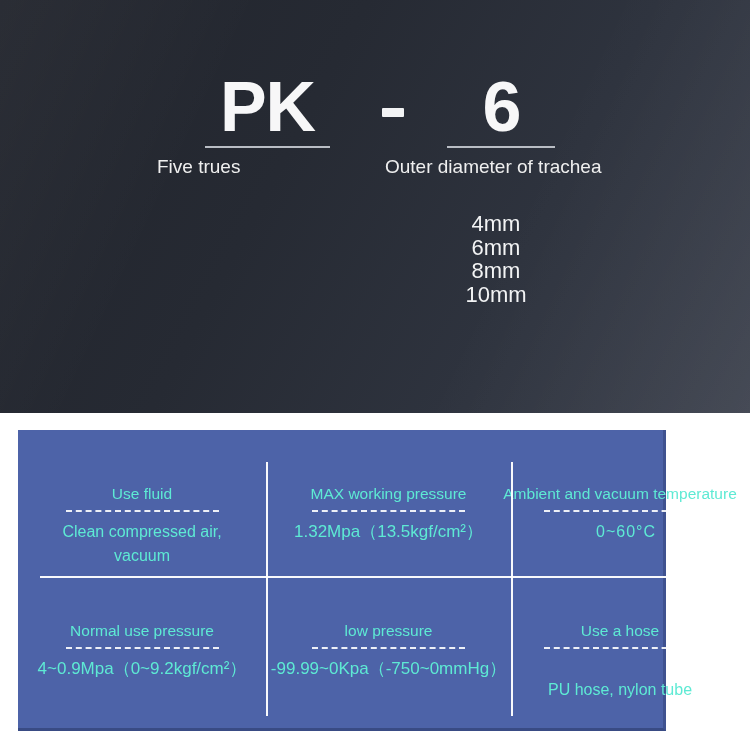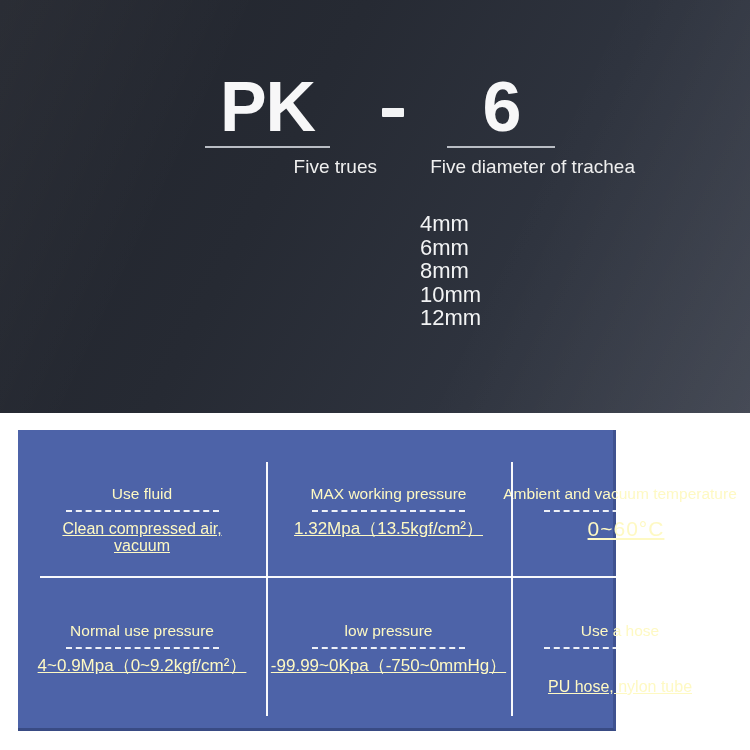--- a/index.html
+++ b/index.html
@@ -49,45 +49,45 @@
     background: #b9bdc4;
   }
   .underline-prefix { left: 205px; width: 125px; }
   .underline-size   { left: 447px; width: 108px; }
   .code-caption {
     position: absolute;
     top: 156px;
     font-size: 19px;
     line-height: 22px;
     color: #efefef;
-    text-align: right;
+    text-align: left;
   }
   .caption-prefix { left: 157px; width: 220px; }
   .caption-size   { left: 385px; width: 250px; }
 
   .size-options {
     position: absolute;
     left: 420px; top: 212px;
     width: 152px;
-    text-align: left;
+    text-align: center;
     font-size: 22px;
     line-height: 23.5px;
     color: #f2f3f4;
   }
   .size-options div { white-space: nowrap; }
 
   
   .spec-panel {
     position: absolute;
     left: 18px; top: 430px;
-    width: 598px; height: 301px;
+    width: 648px; height: 301px;
     background: #4d63a8;
     border-right: 3px solid #3f5290;
     border-bottom: 3px solid #394b84;
-    color: #fef9c3;
+    color: #5eead4;
     padding-left: 24px;
   }
   .spec-grid {
     position: absolute;
     left: 0; top: 0;
     width: 711px; height: 298px;
     display: grid;
     grid-template-columns: 248px 245px 218px;
     grid-template-rows: 147px 151px;
   }
@@ -105,25 +105,24 @@
     line-height: 19px;
     white-space: nowrap;
   }
   .dashes {
     width: 153px;
     border-top: 2px dashed rgba(255,255,255,0.9);
     margin: 7px 0 8px 0;
   }
   .cell-value {
     font-size: 17px;
-    line-height: 17px;
-    text-decoration: underline;
+    line-height: 24px;
   }
   .v-wrap  { font-size: 16px; max-width: 185px; }
-  .v-temp  { font-size: 21px; letter-spacing: 1px; margin-left: 12px; }
+  .v-temp  { font-size: 16px; letter-spacing: 1px; margin-left: 12px; }
   .v-hose  { font-size: 16px; margin-top: 21px; }
   .v-press { white-space: nowrap; }
 
   .vline {
     position: absolute;
     width: 2px;
     top: 32px;
     height: 254px;
     background: rgba(255,255,255,0.96);
   }
@@ -144,28 +143,27 @@
   <div class="hero">
 
     <div class="model-code model-prefix">PK</div>
     <div class="model-dash"></div>
     <div class="model-code model-size">6</div>
 
     <div class="code-underline underline-prefix"></div>
     <div class="code-underline underline-size"></div>
 
     <div class="code-caption caption-prefix">Five trues</div>
-    <div class="code-caption caption-size">Five diameter of trachea</div>
+    <div class="code-caption caption-size">Outer diameter of trachea</div>
 
     <div class="size-options">
       <div>4mm</div>
       <div>6mm</div>
       <div>8mm</div>
       <div>10mm</div>
-      <div>12mm</div>
     </div>
   </div>
 
   <div class="spec-panel">
     <div class="spec-grid">
 
       <div class="cell row1">
         <div class="cell-label">Use fluid</div>
         <div class="dashes"></div>
         <div class="cell-value v-wrap">Clean compressed air, vacuum</div>

